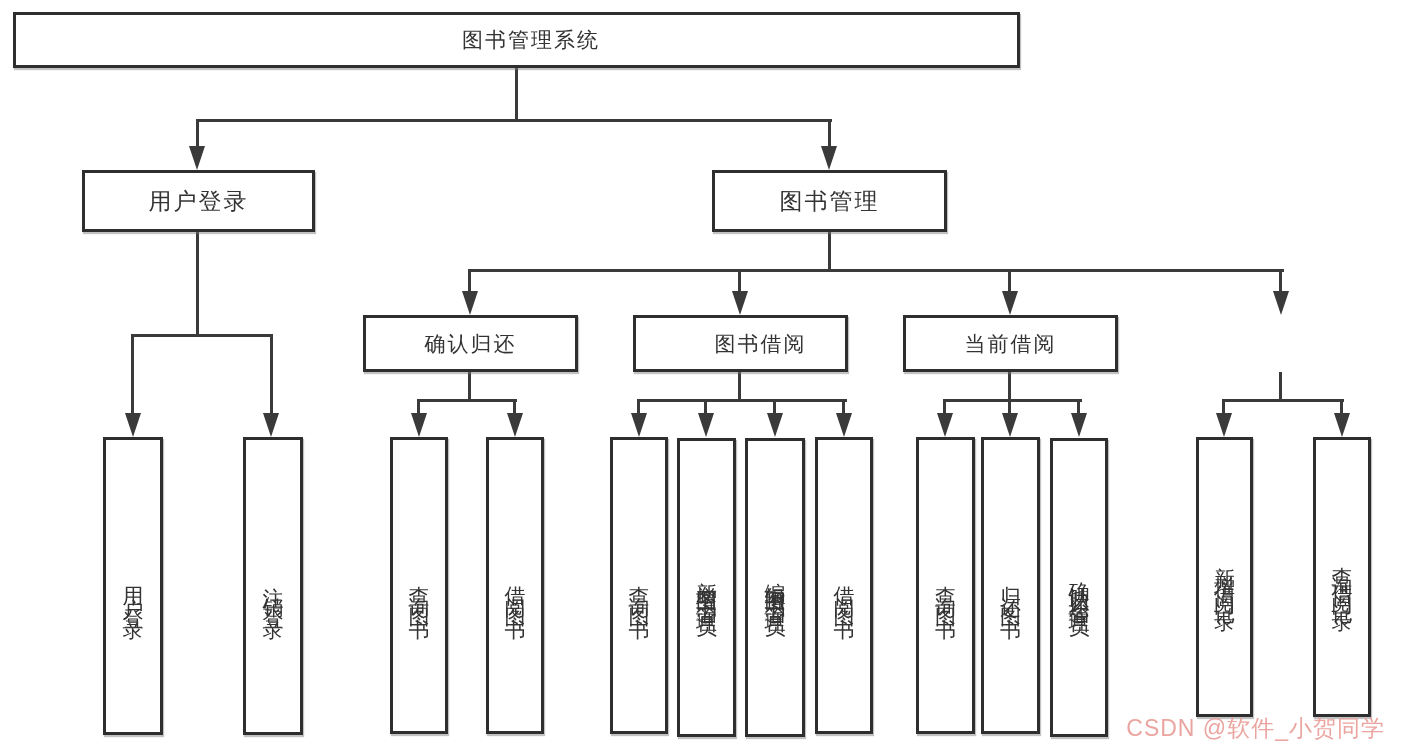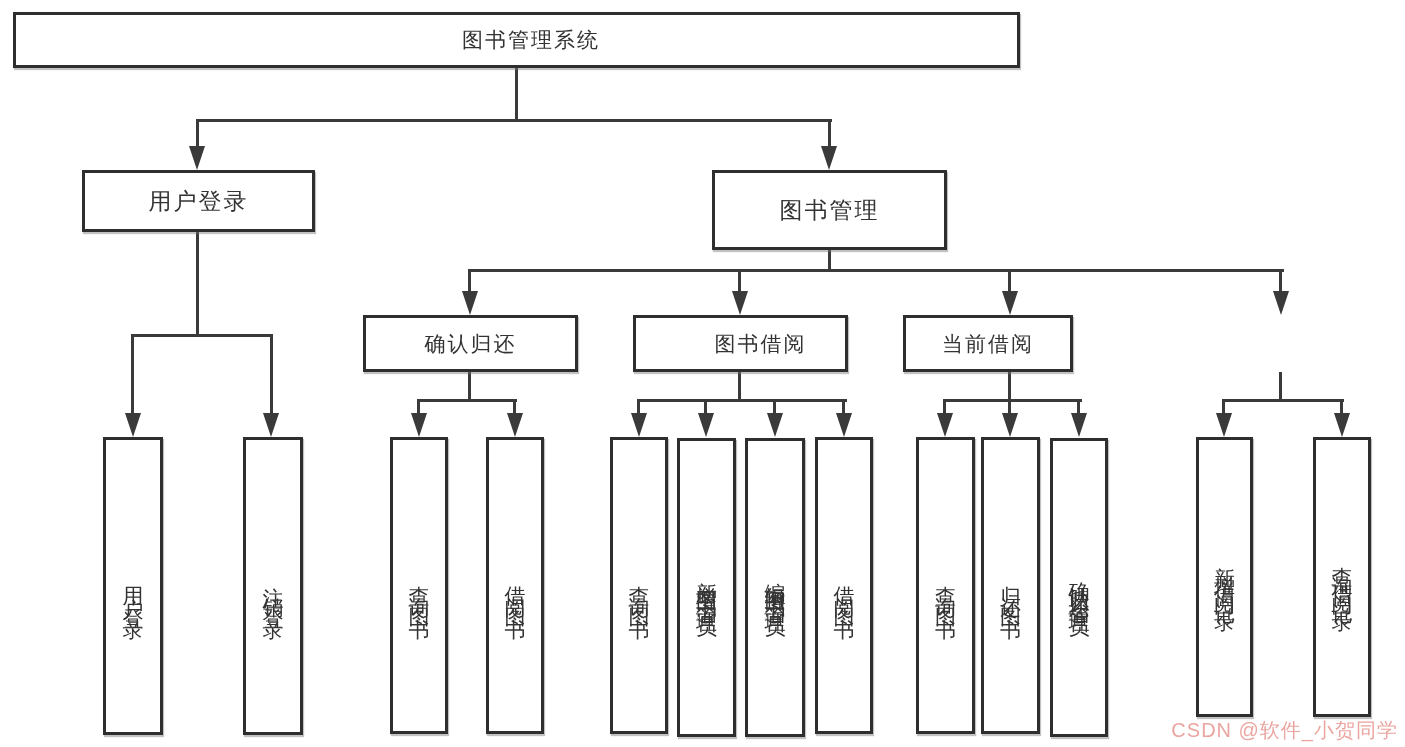--- a/index.html
+++ b/index.html
@@ -54,23 +54,23 @@
     width: 0;
     height: 0;
     border-left: 8px solid transparent;
     border-right: 8px solid transparent;
     border-top: 24px solid #3a3a3a;
     z-index: 1;
   }
   
   .watermark {
     position: absolute;
-    right: 7px;
+    right: 20px;
     bottom: 3px;
-    font-size: 20px;
+    font-size: 23px;
     color: rgba(234, 160, 155, 0.95);
     letter-spacing: 1px;
     z-index: 3;
     white-space: nowrap;
   }
 </style>
 </head>
 <body>
 
 <div class="canvas">
@@ -78,21 +78,21 @@
   <div class="node" style="left:13px; top:12px; width:1007px; height:56px;padding-left:29px;">图书管理系统</div>
 
   <div class="vline" style="left:515px; top:68px; height:52px;"></div>
   <div class="hline" style="left:196px; top:119px; width:636px;"></div>
   <div class="vline" style="left:196px; top:119px; height:33px;"></div>
   <div class="vline" style="left:828px; top:119px; height:33px;"></div>
   <div class="arrow" style="left:189px; top:146px;"></div>
   <div class="arrow" style="left:821px; top:146px;"></div>
 
   <div class="node branch" style="left:82px; top:170px; width:233px; height:62px;">用户登录</div>
-  <div class="node branch" style="left:712px; top:170px; width:235px; height:80px;">图书管理</div>
+  <div class="node branch" style="left:712px; top:170px; width:235px; height:62px;">图书管理</div>
 
   <div class="vline" style="left:196px; top:232px; height:104px;"></div>
   <div class="hline" style="left:131px; top:334px; width:142px;"></div>
   <div class="vline" style="left:131px; top:334px; height:83px;"></div>
   <div class="vline" style="left:270px; top:334px; height:83px;"></div>
   <div class="arrow" style="left:125px; top:413px;"></div>
   <div class="arrow" style="left:263px; top:413px;"></div>
 
   <div class="vline" style="left:828px; top:232px; height:39px;"></div>
   <div class="hline" style="left:468px; top:269px; width:816px;"></div>
@@ -100,21 +100,21 @@
   <div class="vline" style="left:738px;  top:269px; height:25px;"></div>
   <div class="vline" style="left:1008px; top:269px; height:25px;"></div>
   <div class="vline" style="left:1279px; top:269px; height:25px;"></div>
   <div class="arrow" style="left:462px;  top:291px;"></div>
   <div class="arrow" style="left:732px;  top:291px;"></div>
   <div class="arrow" style="left:1002px; top:291px;"></div>
   <div class="arrow" style="left:1273px; top:291px;"></div>
 
   <div class="node" style="left:363px; top:315px; width:215px; height:57px;">确认归还</div>
   <div class="node" style="left:633px; top:315px; width:215px; height:57px;padding-left:40px;">图书借阅</div>
-  <div class="node" style="left:903px; top:315px; width:170px; height:57px;">当前借阅</div>
+  <div class="node" style="left:903px; top:315px; width:215px; height:57px;">当前借阅</div>
 
   <div class="vline" style="left:468px;  top:372px; height:28px;"></div>
   <div class="vline" style="left:738px;  top:372px; height:28px;"></div>
   <div class="vline" style="left:1008px; top:372px; height:28px;"></div>
   <div class="vline" style="left:1279px; top:372px; height:28px;"></div>
 
   <div class="hline" style="left:417px;  top:399px; width:100px;"></div>
   <div class="hline" style="left:637px;  top:399px; width:210px;"></div>
   <div class="hline" style="left:943px;  top:399px; width:139px;"></div>
   <div class="hline" style="left:1222px; top:399px; width:122px;"></div>

